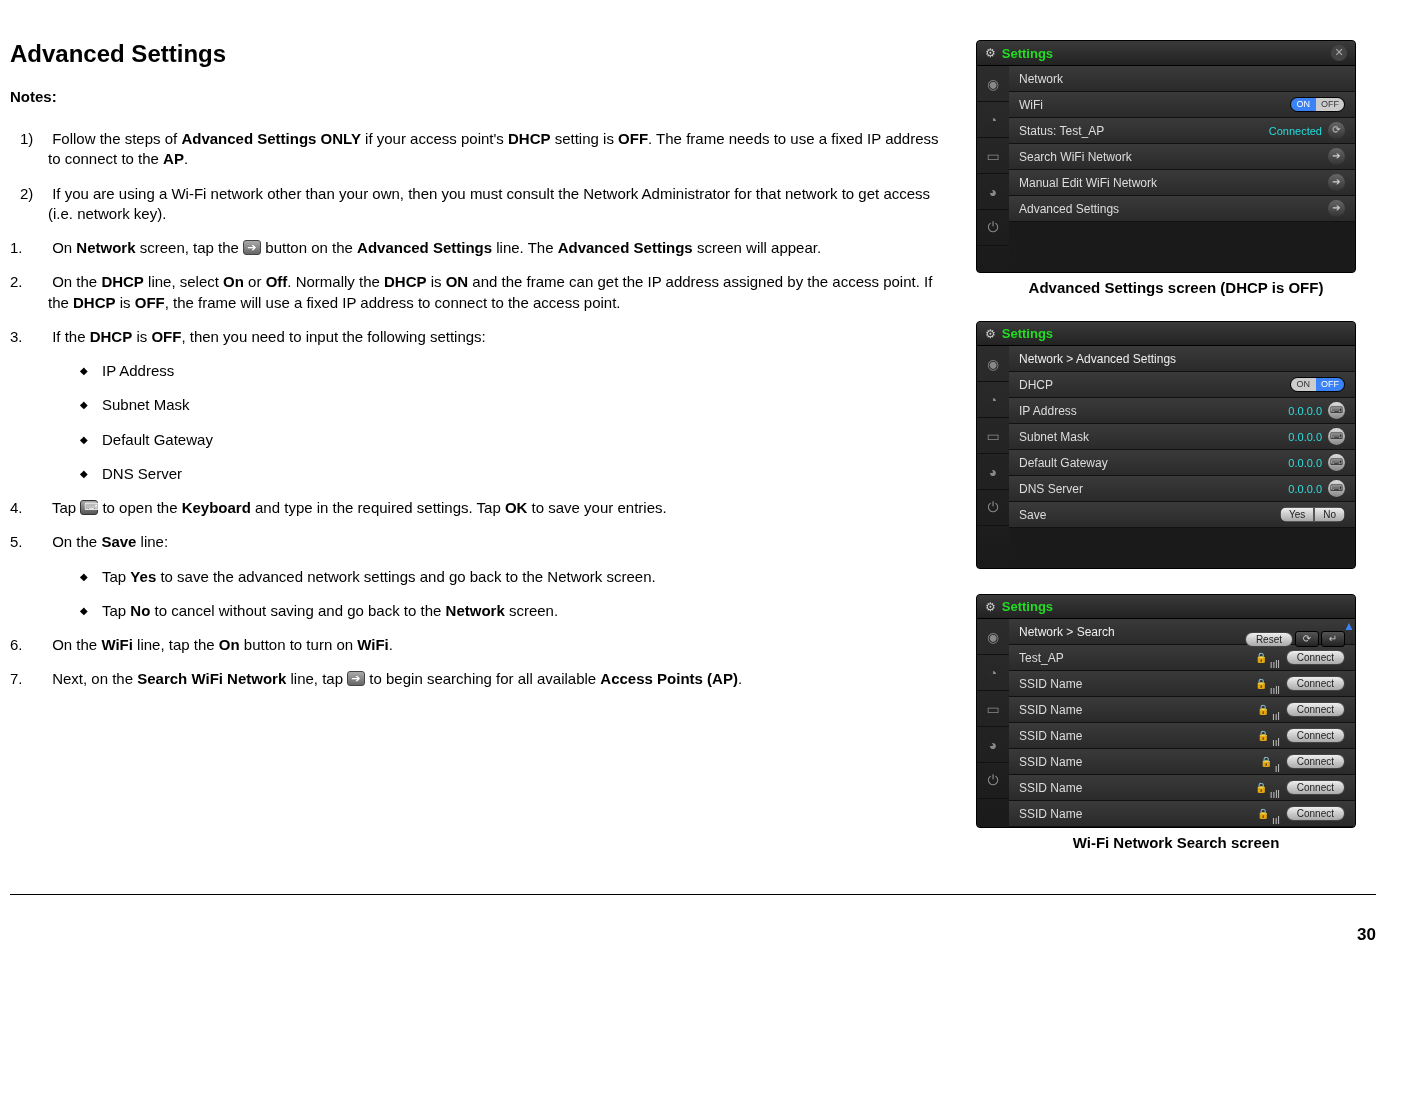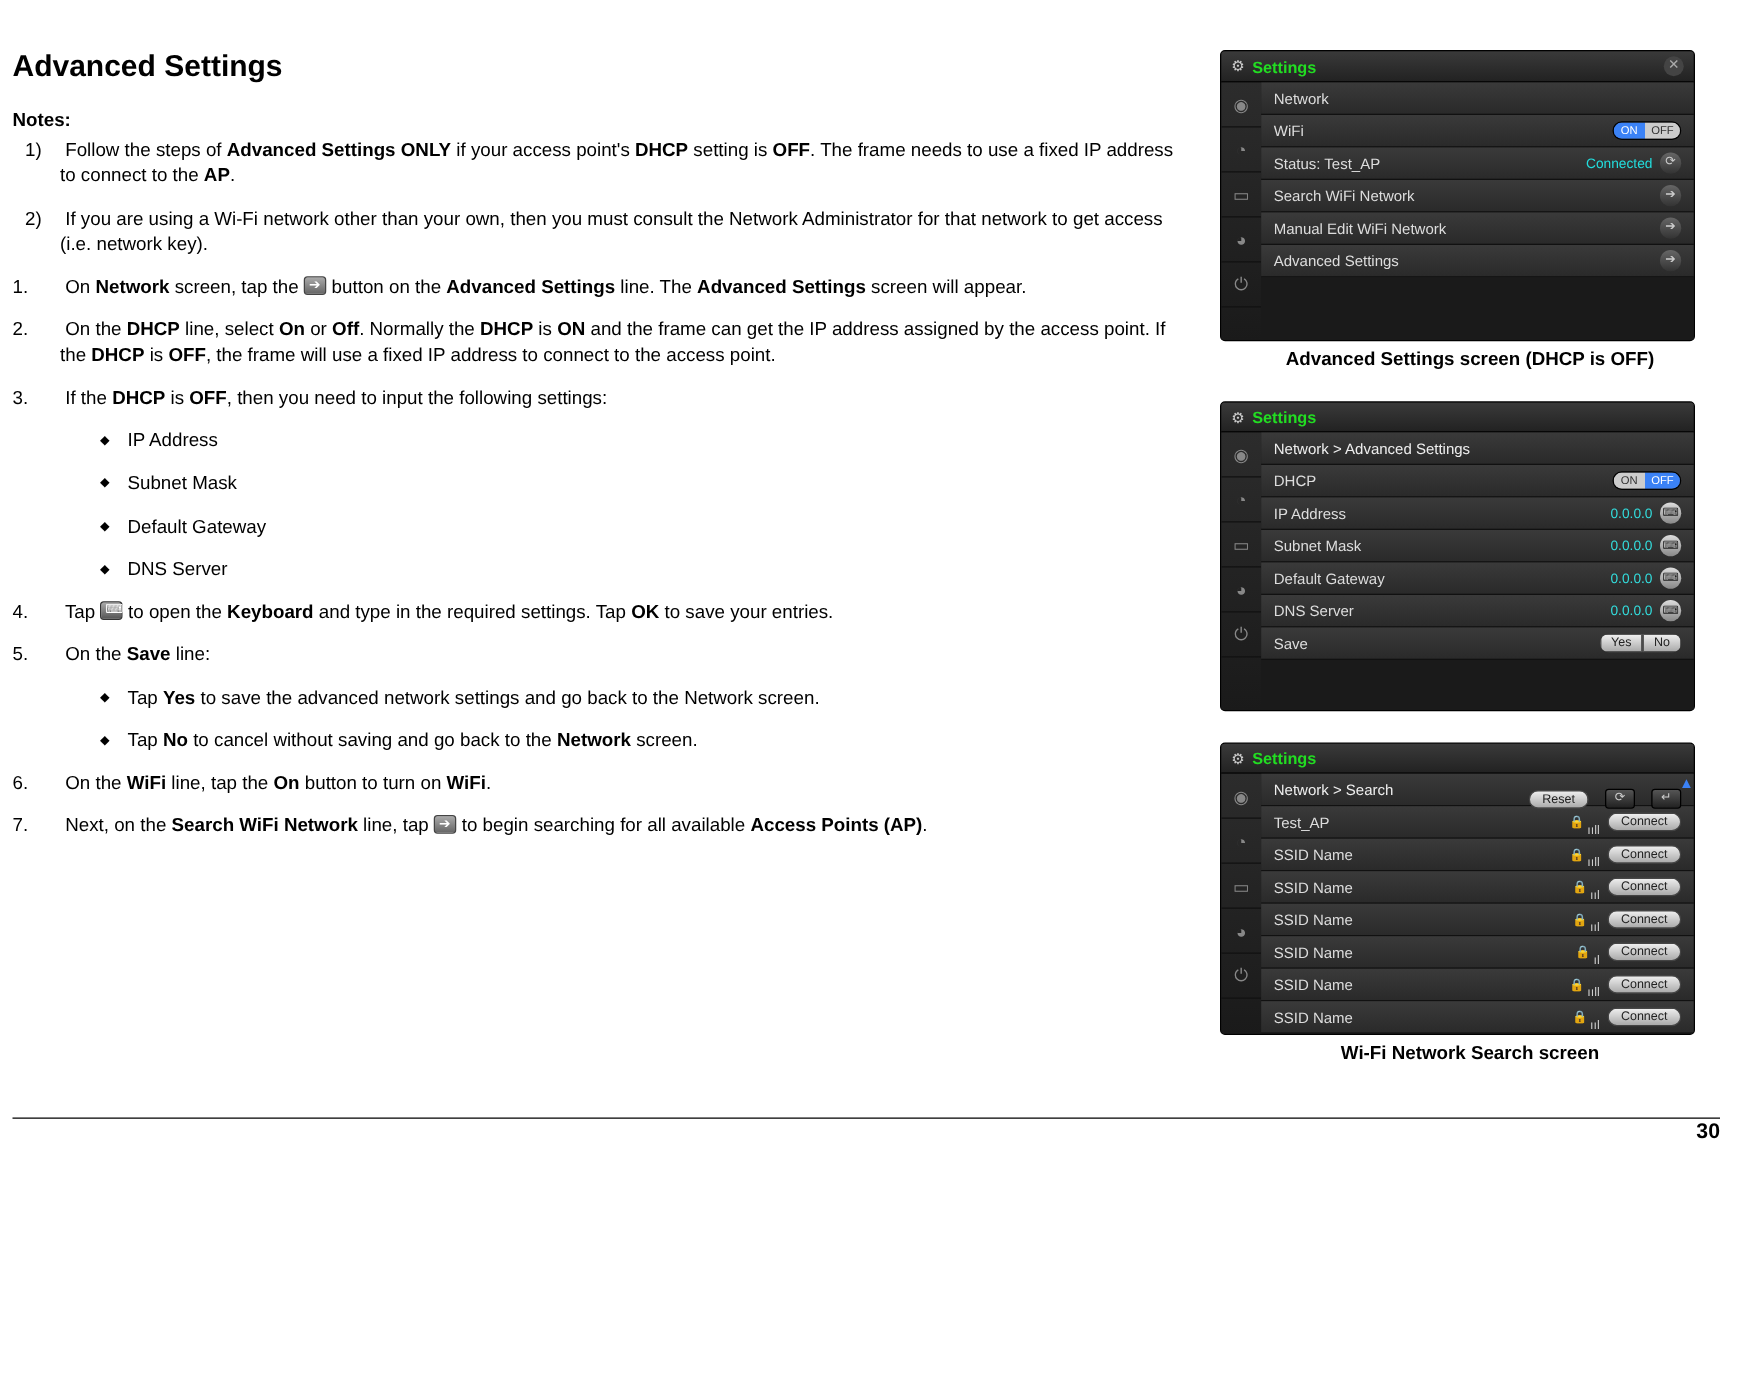--- a/index.html
+++ b/index.html
@@ -8,21 +8,21 @@
     font-size: 15px;
     color: #000;
     background: #fff;
     padding: 40px 30px 20px 10px;
     width: 1406px;
   }
   .page-wrap { display: flex; gap: 20px; justify-content: flex-end; }
   .left-col { flex: 1; padding-right: 10px; }
   .right-col { width: 400px; }
   h1 { font-size: 24px; font-weight: bold; margin-bottom: 20px; }
-  .notes-label { font-weight: bold; margin-bottom: 6px; }
+  .notes-label { font-weight: bold; margin-bottom: 24px; }
   .note-item { margin: 0 0 14px 38px; line-height: 1.35; }
   .note-item .num { display: inline-block; width: 28px; margin-left: -28px; }
   .step { margin: 0 0 14px 38px; line-height: 1.35; }
   .step .num { display: inline-block; width: 38px; margin-left: -38px; }
   .bullet-list { margin: 10px 0 14px 70px; }
   .bullet-list .bi { margin-bottom: 14px; position: relative; padding-left: 22px; line-height: 1.35; }
   .bullet-list .bi::before { content: "◆"; position: absolute; left: 0; font-size: 10px; top: 3px; }
   b { font-weight: bold; }
   .icon-arrow {
     display: inline-block; width: 18px; height: 15px; vertical-align: -2px;
@@ -78,26 +78,26 @@
   .ip-val { color:#3dd; font-size:11px; margin-right:6px; }
   .kb-btn { width:17px; height:17px; background:linear-gradient(#ddd,#888); border-radius:50%; text-align:center; line-height:16px; color:#222; font-size:9px; }
   .yn { display:inline-flex; border-radius:8px; overflow:hidden; font-size:10px; height:15px; }
   .yn span { background:linear-gradient(#eee,#aaa); color:#222; padding:1px 8px; border:1px solid #555; }
   .pill {
     display:inline-block; background:linear-gradient(#eee,#aaa); color:#222; font-size:10px;
     padding:1px 10px; border-radius:8px; border:1px solid #444;
   }
   .lock { color:#8ab6e6; font-size:10px; margin-right:2px; }
   .sig { color:#ccc; font-size:10px; margin-right:6px;margin-top:14px; }
-  .reset-bar { display:flex; gap:13px; align-items:center;margin-top:15px; }
+  .reset-bar { display:flex; gap:2px; align-items:center;margin-top:15px; }
   .sq { width:24px; height:16px; background:linear-gradient(#555,#222); border:1px solid #000; border-radius:3px; text-align:center; line-height:14px; color:#ccc; font-size:10px;}
   .tri { position:absolute; right:0; top:0; color:#3b82f6; font-size:12px; }
   .device.d3 .dev-body { position:relative; }
   .device.d3 .main { position:relative; }
-  .page-num { text-align:right; font-weight:bold; font-size:17px; }
+  .page-num { text-align:right; font-weight:bold; font-size:17px; margin-top:30px; }
   hr.footer { margin-top:18px; border:none; border-top:1px solid #000; }
 </style>
 </head>
 <body>
 
 <div class="page-wrap">
   <div class="left-col">
     <h1>Advanced Settings</h1>
     <div class="notes-label">Notes:</div>
 

